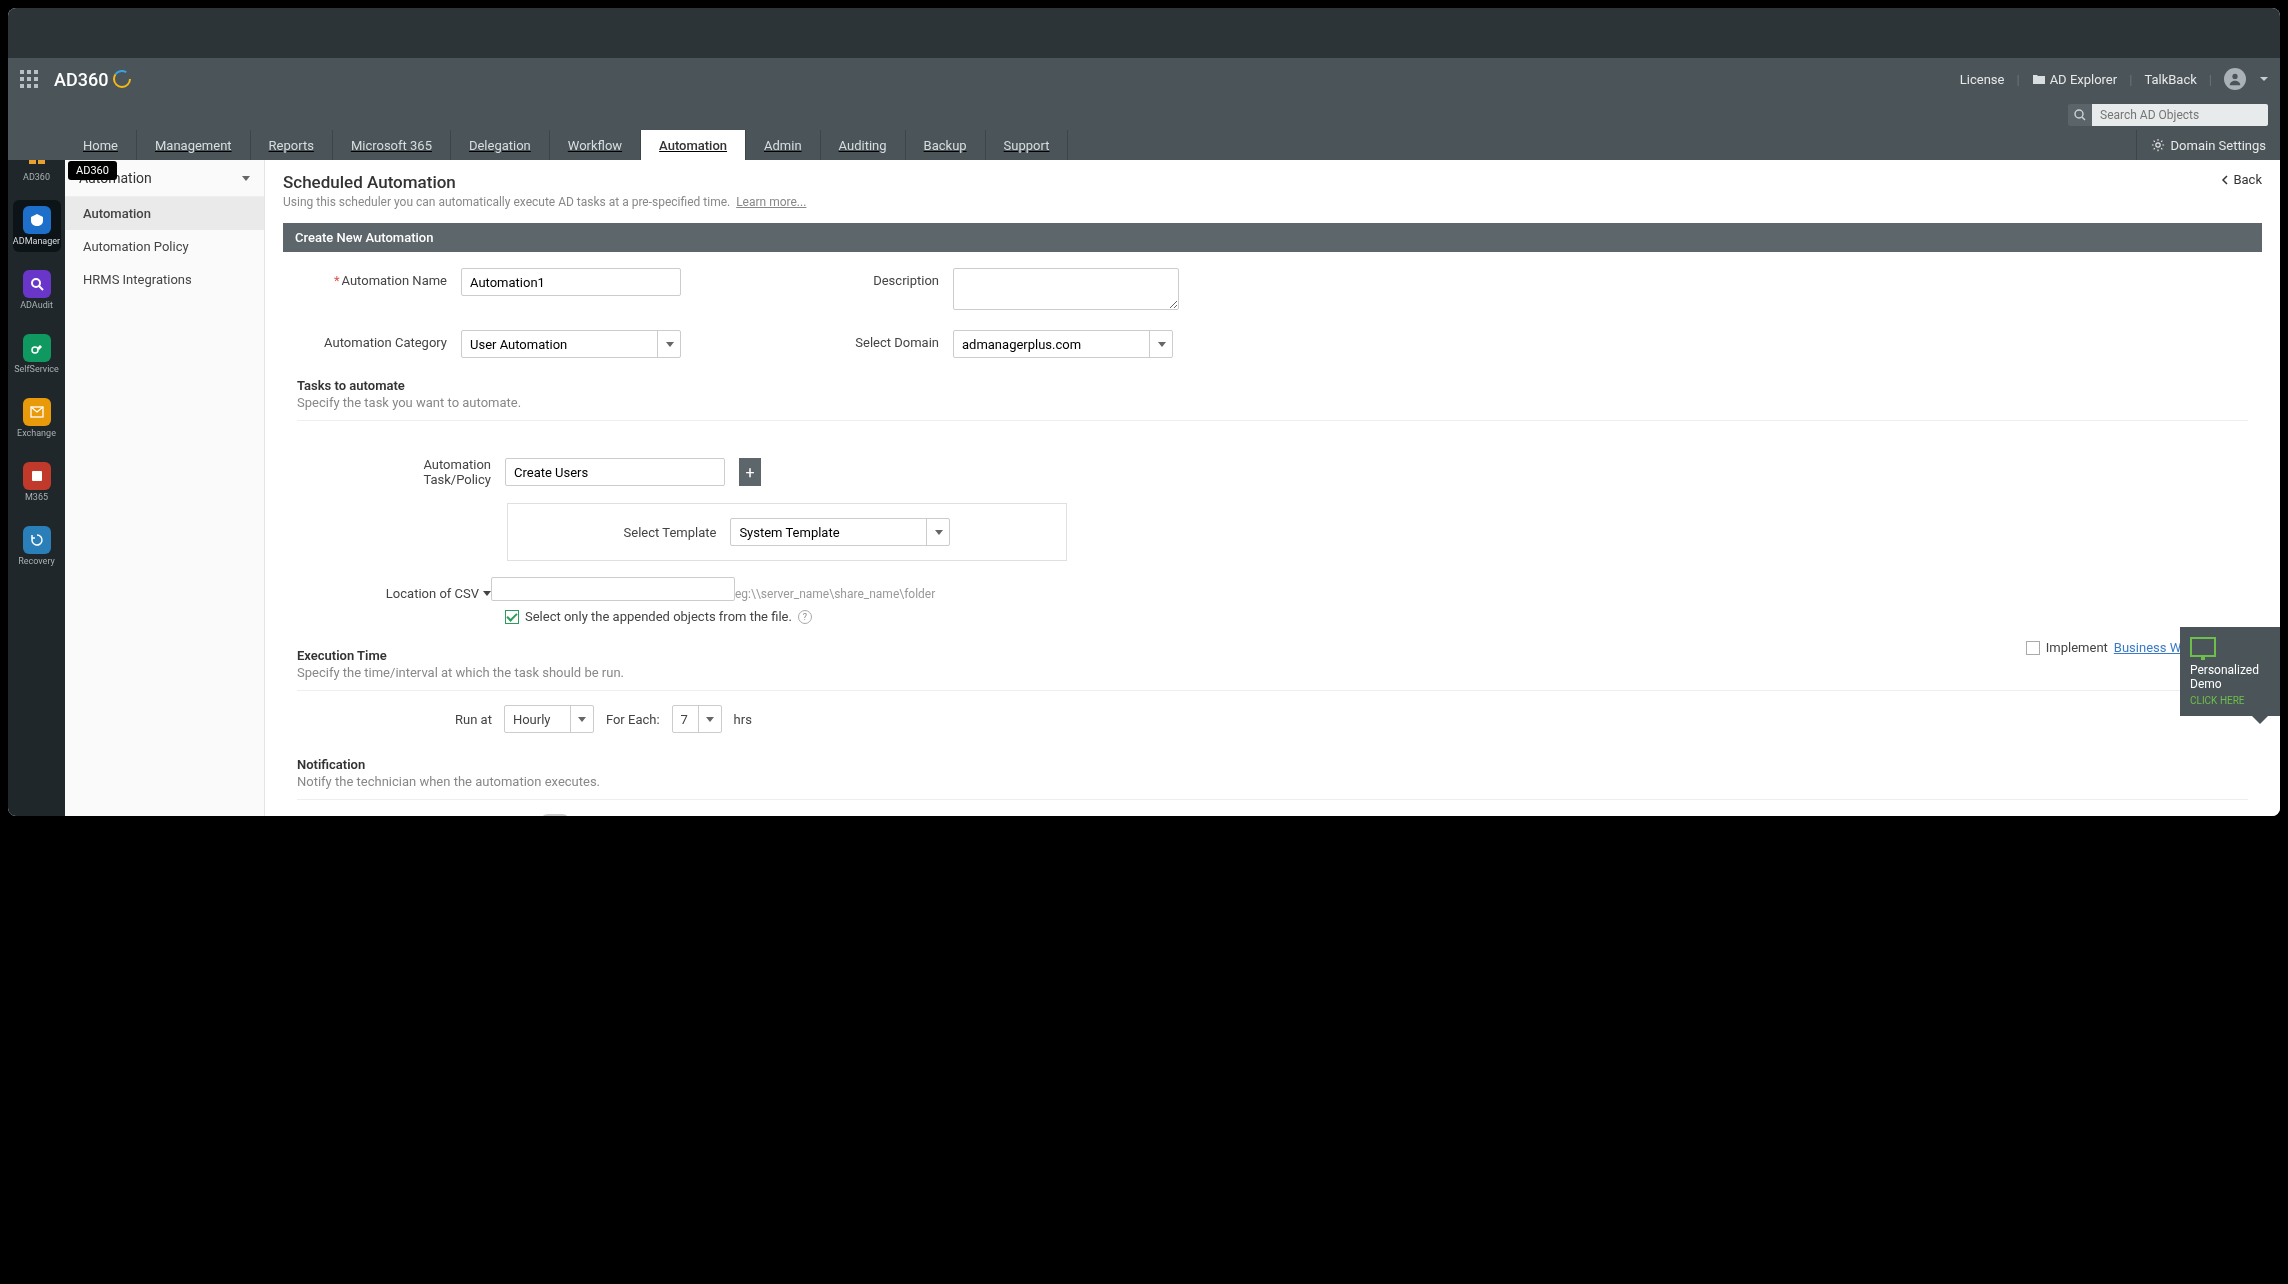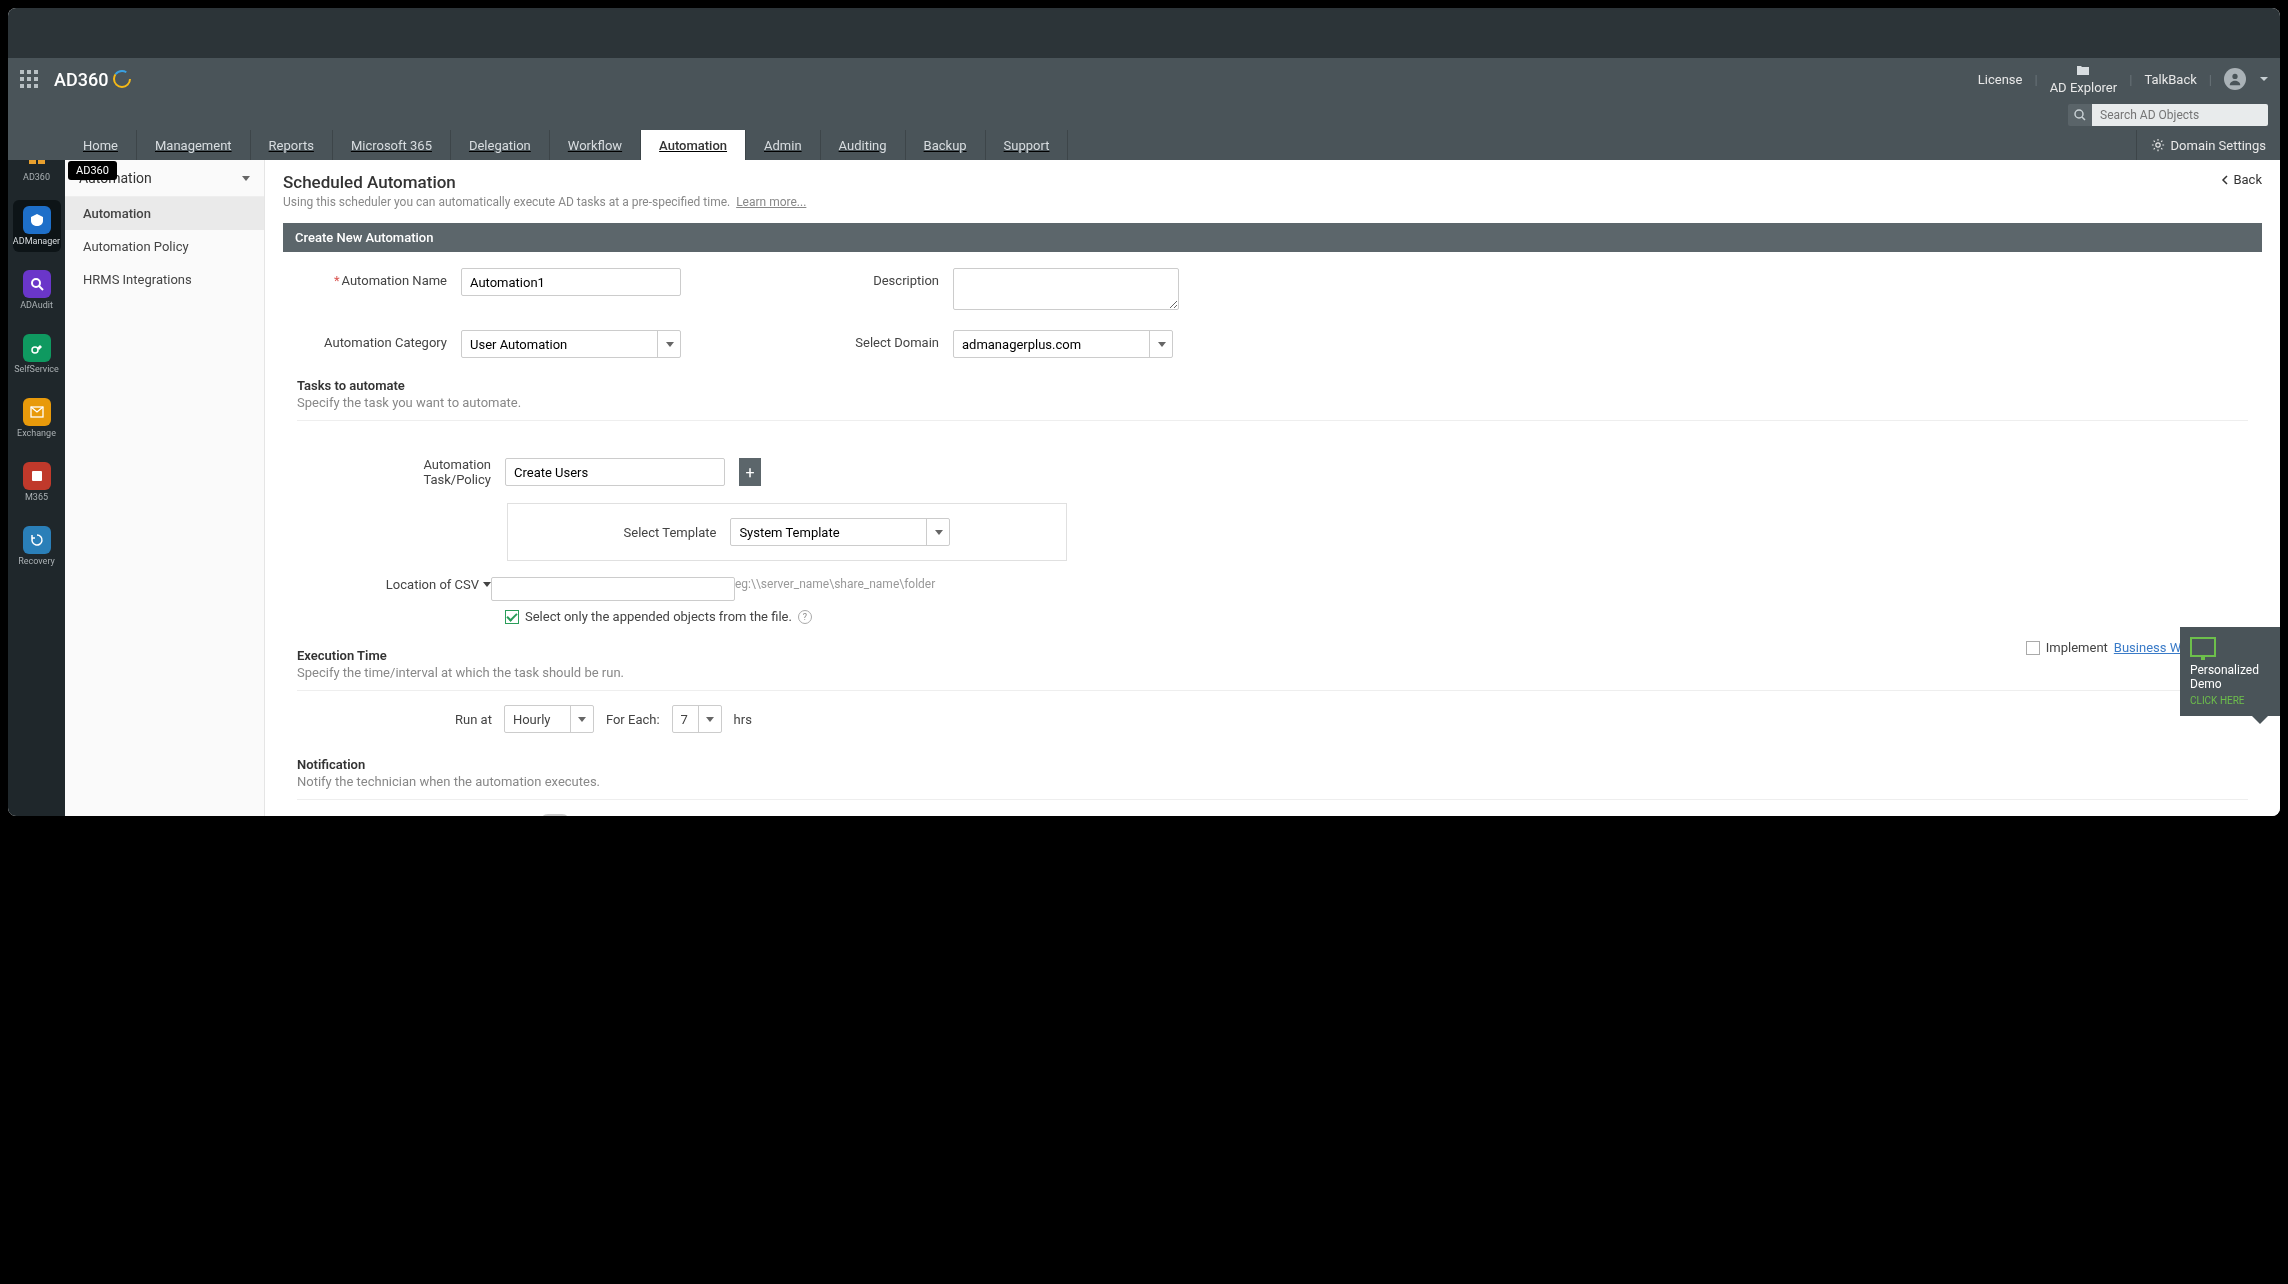--- a/index.html
+++ b/index.html
@@ -8,21 +8,21 @@
 .title-strip { height: 50px; background: #2c3438; }
 .topbar { background: #4a5459; height: 42px; display: flex; align-items: center; padding: 0 12px; justify-content: space-between; color: #e8e8e8; }
 .topbar-left { display: flex; align-items: center; gap: 16px; }
 .grid9 { display: grid; grid-template-columns: repeat(3, 4px); grid-template-rows: repeat(3, 4px); gap: 3px; cursor: pointer; }
 .grid9 span { background: #b8c0c4; width: 4px; height: 4px; }
 .logo { display: flex; align-items: center; gap: 4px; font-size: 18px; font-weight: 500; color: #fff; }
 .logo-arc { width: 20px; height: 20px; display: inline-block; }
 .topbar-right { display: flex; align-items: center; gap: 12px; font-size: 13px; }
 .topbar-right .sep { color: #6a747a; }
 .topbar-right a { color: #e8e8e8; text-decoration: none; cursor: pointer; }
-.topbar-right .folder-icon { display: inline-flex; align-items: center; gap: 4px; flex-direction: column; }
+.topbar-right .folder-icon { display: inline-flex; align-items: center; gap: 4px; }
 .avatar-circle { width: 22px; height: 22px; border-radius: 50%; background: #aab2b7; display: inline-flex; align-items: center; justify-content: center; cursor: pointer; }
 .avatar-circle svg { width: 14px; height: 14px; }
 .triangle-down { width: 0; height: 0; border-left: 4px solid transparent; border-right: 4px solid transparent; border-top: 4px solid #c8d0d4; margin-left: 2px; }
 
 .subbar { background: #4a5459; height: 30px; display: flex; align-items: center; justify-content: flex-end; padding: 0 12px; gap: 8px; }
 .search-wrap { display: flex; align-items: center; }
 .search-btn { width: 24px; height: 22px; background: #5a6469; border: none; border-radius: 2px 0 0 2px; display: flex; align-items: center; justify-content: center; cursor: pointer; }
 .search-input { width: 176px; height: 22px; border: none; background: #e8ebec; font-size: 12px; padding: 0 8px; border-radius: 0 2px 2px 0; }
 
 .tabbar { background: #4a5459; height: 30px; display: flex; align-items: stretch; justify-content: space-between; }
@@ -79,21 +79,21 @@
 
 .section-hdr { font-size: 13px; font-weight: 600; color: #333; margin-top: 6px; }
 .section-sub { font-size: 13px; color: #888; margin-top: 2px; border-bottom: 1px solid #eee; padding-bottom: 10px; margin-bottom: 14px; }
 
 .task-row { display: flex; align-items: center; gap: 14px; margin-left: 60px; margin-bottom: 16px; margin-top: 36px; }
 .task-label { width: 134px; text-align: right; font-size: 13px; color: #444; }
 .plus-btn { width: 22px; height: 28px; background: #5c666b; color: #fff; border: none; display: flex; align-items: center; justify-content: center; font-size: 16px; cursor: pointer; }
 
 .template-box { margin-left: 210px; border: 1px solid #e0e0e0; padding: 14px 30px; display: inline-flex; align-items: center; gap: 14px; margin-bottom: 16px; width: 560px; justify-content: center; }
 
-.csv-row { display: flex; align-items: flex-start; margin-left: 60px; }
+.csv-row { display: flex; align-items: flex-end; margin-left: 60px; }
 .csv-label { width: 134px; text-align: right; font-size: 13px; color: #444; display: flex; justify-content: flex-end; align-items: center; gap: 4px; }
 .csv-input { border: 1px solid #ccc; height: 24px; width: 244px; border-radius: 2px; }
 .csv-hint { font-size: 12px; color: #999; }
 .check-row { display: flex; align-items: center; gap: 6px; margin-left: 208px; margin-top: 8px; font-size: 13px; color: #444; }
 .checkbox { width: 14px; height: 14px; border: 1px solid #2a9d5a; background: #fff; display: inline-flex; align-items: center; justify-content: center; cursor: pointer; }
 .checkbox.checked::after { content: ''; width: 8px; height: 4px; border-left: 2px solid #2a9d5a; border-bottom: 2px solid #2a9d5a; transform: rotate(-45deg); margin-top: -2px; }
 .help-circle { width: 14px; height: 14px; border: 1px solid #aaa; border-radius: 50%; display: inline-flex; align-items: center; justify-content: center; font-size: 9px; color: #888; cursor: pointer; }
 
 .implement-row { position: absolute; right: 36px; top: 480px; display: flex; align-items: center; gap: 6px; font-size: 13px; color: #444; }
 .implement-check { width: 14px; height: 14px; border: 1px solid #aaa; cursor: pointer; }

